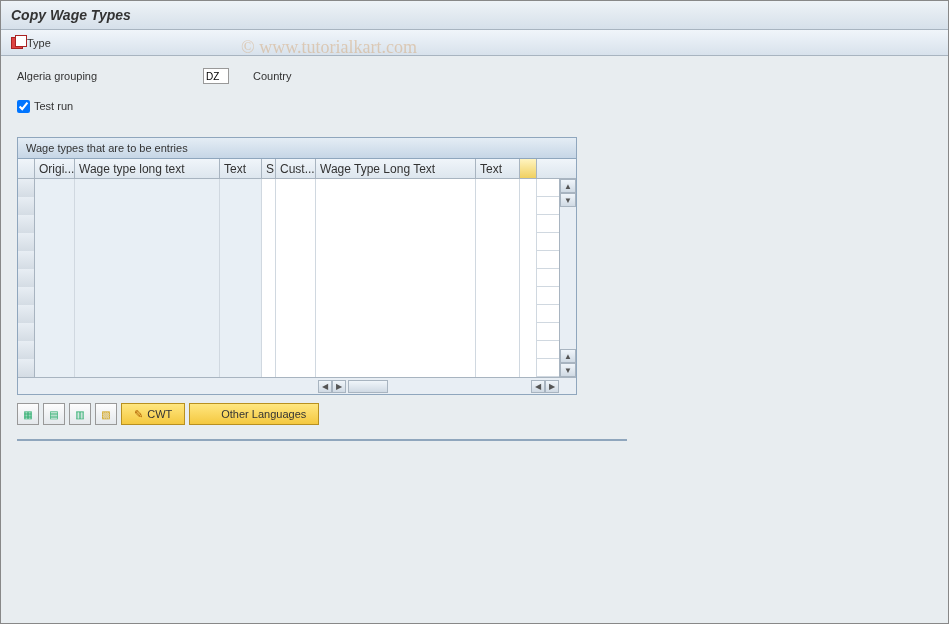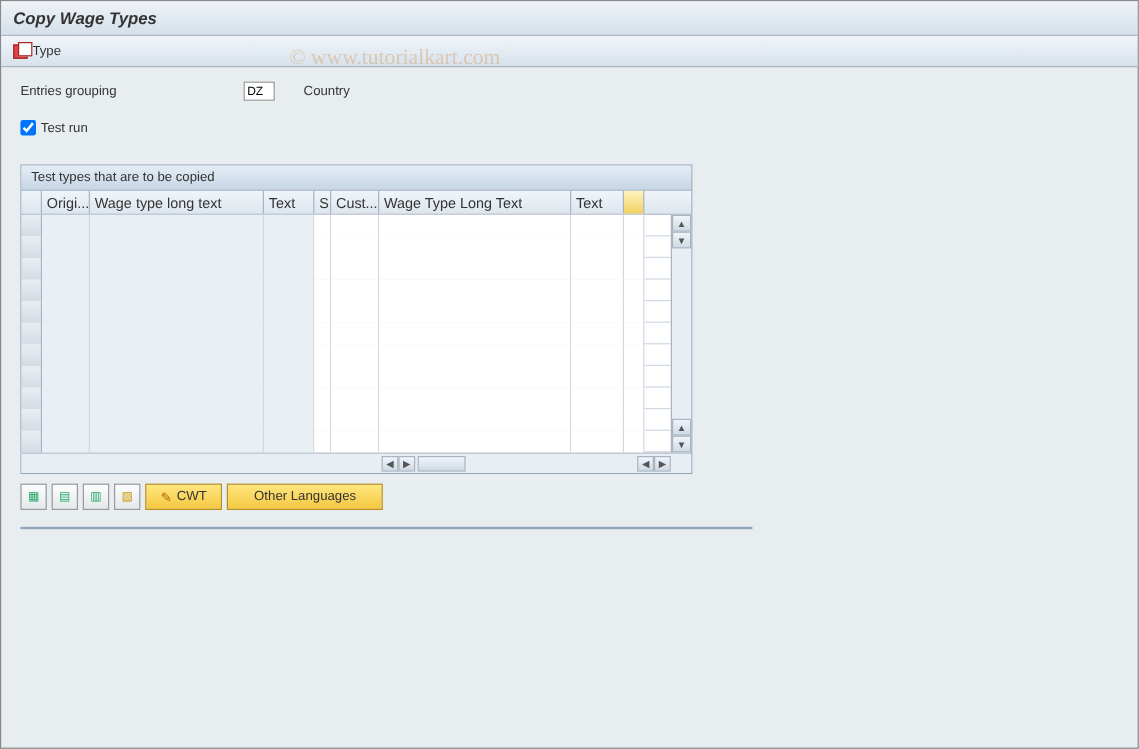--- a/index.html
+++ b/index.html
@@ -76,21 +76,20 @@
     .form-input.wt {
       width: 44px;
       background: #e0e0e0;
     }
     .form-text {
       padding-left: 18px;
       color: #333;
     }
     .checkbox-row {
       display: flex;
-      align-items: center;
       gap: 4px;
       margin-top: 16px;
     }
     input[type="checkbox"] { margin: 0; }
     .grid-box {
       margin: 16px 16px 8px 16px;
       width: 560px;
       border: 1px solid #8fa6bd;
       background: #fff;
     }
@@ -249,32 +248,32 @@
   <div class="toolbar-btn">
     <span class="icon-copy-red"></span>
     <span>Type</span>
   </div>
 </div>
 
 <div class="watermark">© www.tutorialkart.com</div>
 
 <div class="form-area">
   <div class="form-row">
-    <span class="form-label">Entries grouping</span>
+    <span class="form-label">Algeria grouping</span>
     <input class="form-input" value="DZ" style="">
     <span class="form-text">Country</span>
   </div>
   <div class="checkbox-row">
     <input type="checkbox" checked="" style="">
     <span>Test run</span>
   </div>
 </div>
 
 <div class="grid-box">
-  <div class="grid-title">Test types that are to be copied</div>
+  <div class="grid-title">Wage types that are to be entries</div>
   <div class="grid-header-row">
     <div class="grid-header-cell" style="width:17px"></div>
     <div class="grid-header-cell" style="width:40px">Origi...</div>
     <div class="grid-header-cell" style="width:145px">Wage type long text</div>
     <div class="grid-header-cell" style="width:42px">Text</div>
     <div class="grid-header-cell" style="width:14px">S</div>
     <div class="grid-header-cell" style="width:40px">Cust...</div>
     <div class="grid-header-cell" style="width:160px">Wage Type Long Text</div>
     <div class="grid-header-cell" style="width:44px">Text</div>
     <div class="grid-header-cell" style="width:17px;padding:1px;background:linear-gradient(to bottom,#fff4c0,#f0d060)"></div>
@@ -432,19 +431,19 @@
 
 <div class="btn-row">
   <button class="icon-btn i-grid1"></button>
   <button class="icon-btn i-grid2"></button>
   <button class="icon-btn i-grid3"></button>
   <button class="icon-btn i-grid4"></button>
   <button class="text-btn">
     <span class="i-pencil"></span>
     <span>CWT</span>
   </button>
-  <button class="text-btn" style="min-width:130px;justify-content:center">
+  <button class="text-btn" style="min-width:130px;justify-content:flex-end">
     <span>Other Languages</span>
   </button>
 </div>
 
 <div class="delim-box">
 </div>
 
 </body></html>

